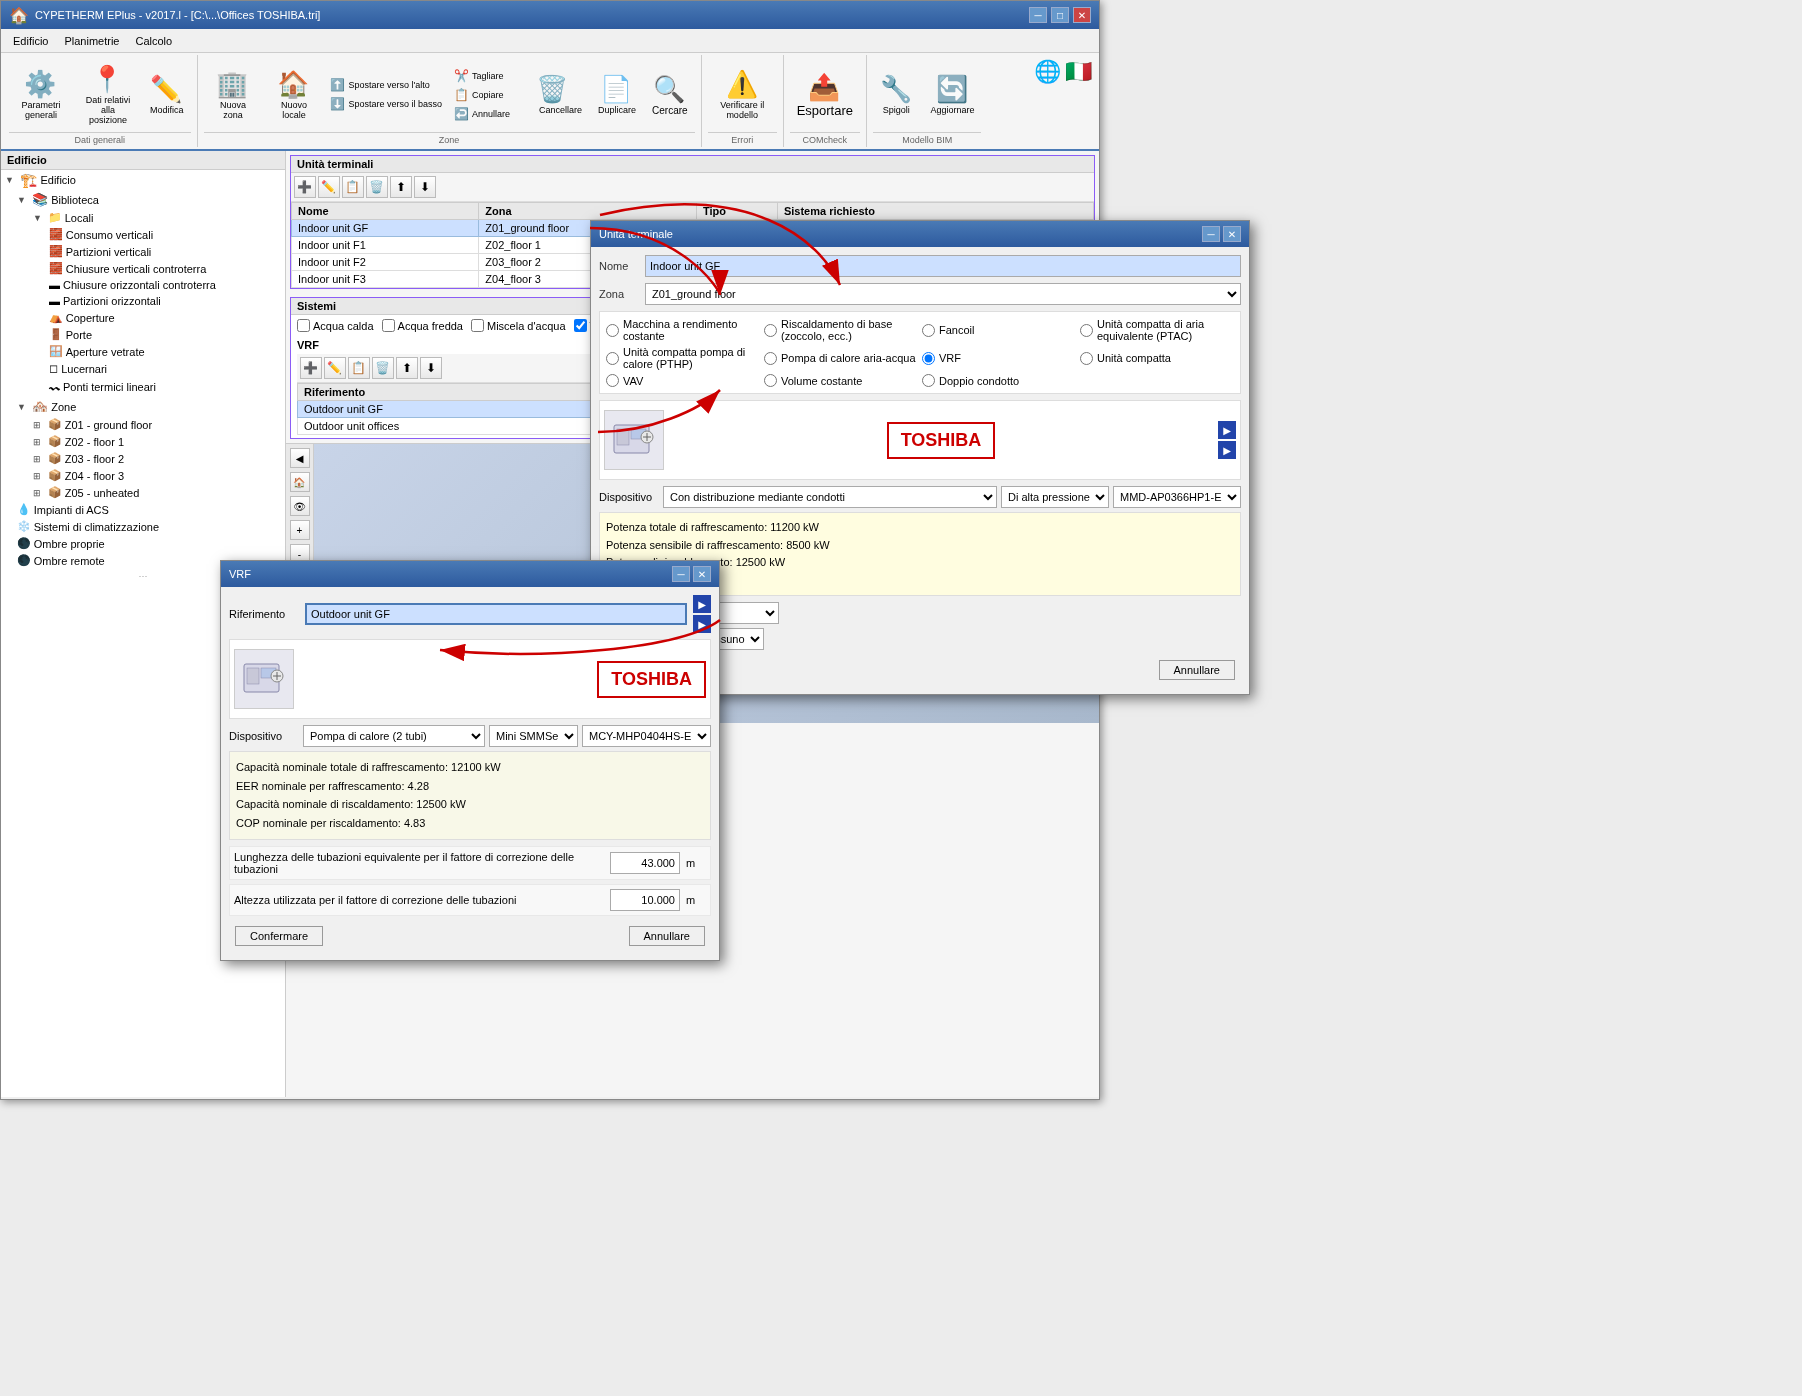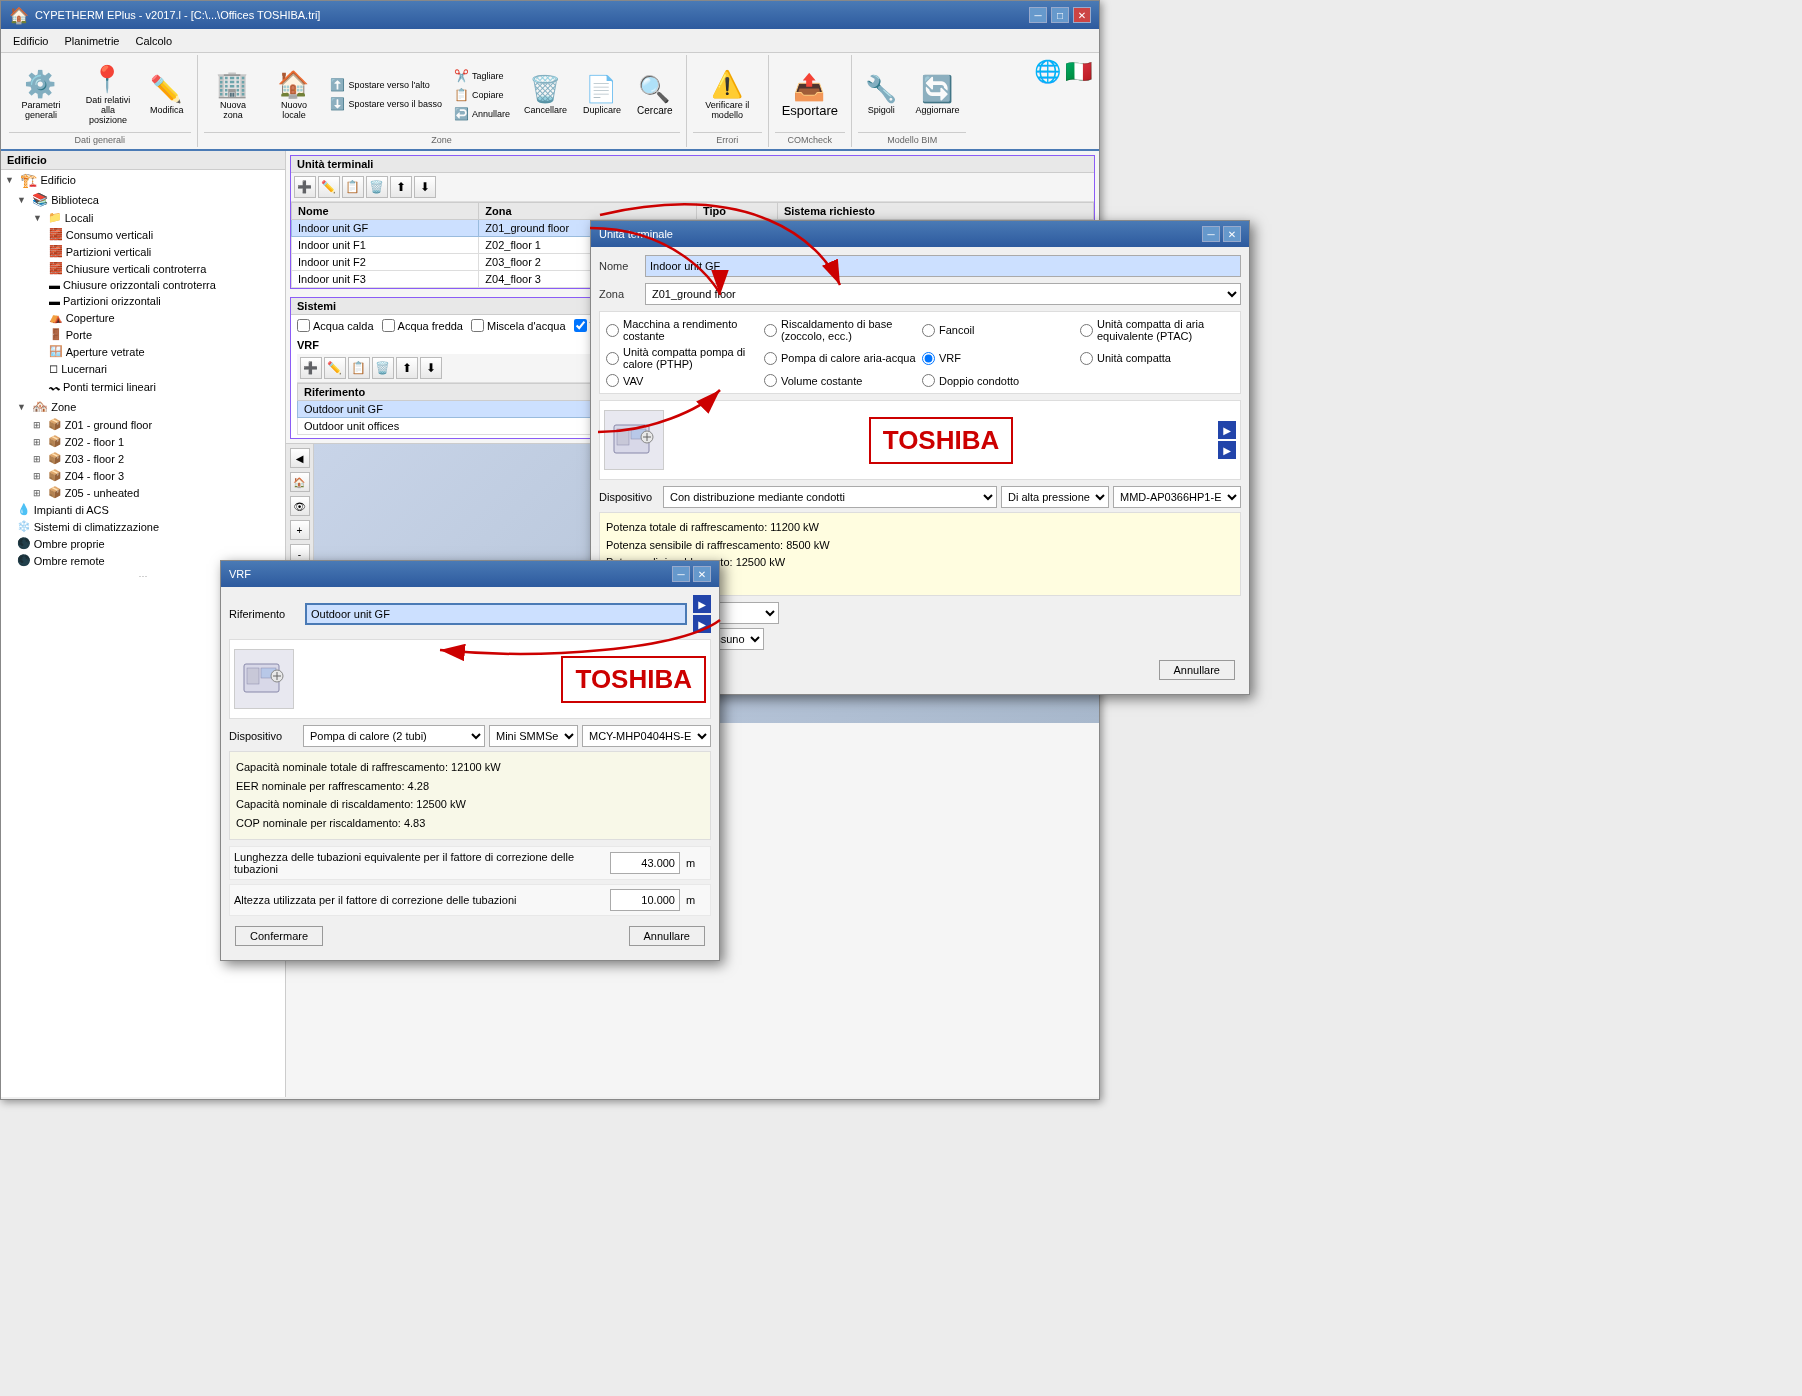--- a/index.html
+++ b/index.html
@@ -235,21 +235,21 @@
       height: 80px;
     }
     .logo-icon {
       width: 60px; height: 60px;
       background: #e8e8f0;
       border: 1px solid #ccc;
       display: flex; align-items: center; justify-content: center;
       font-size: 28px;
     }
     .toshiba-logo {
-      font-size: 26px;
+      font-size: 18px;
       font-weight: bold;
       color: #cc0000;
       border: 2px solid #cc0000;
       padding: 6px 12px;
       font-family: Arial, sans-serif;
     }
 
     .device-row {
       display: flex;
       align-items: center;
@@ -459,21 +459,21 @@
             <span style="font-size:12px;">📋</span>
             <span style="font-size:9px;">Copiare</span>
           </div>
           <div class="ribbon-small-btn">
             <span style="font-size:12px;">↩️</span>
             <span style="font-size:9px;">Annullare</span>
           </div>
         </div>
         <div class="ribbon-large-btn">
           <span style="font-size:26px;">🗑️</span>
-          <span style="font-size:9px;">Cancellare</span>
+          <span style="font-size:9px;margin-left:15px;">Cancellare</span>
         </div>
         <div class="ribbon-large-btn">
           <span style="font-size:26px;">📄</span>
           <span style="font-size:9px;">Duplicare</span>
         </div>
         <div class="ribbon-large-btn">
           <span style="font-size:26px;">🔍</span>
           <span style="font-size:10px;">Cercare</span>
         </div>
       </div>

